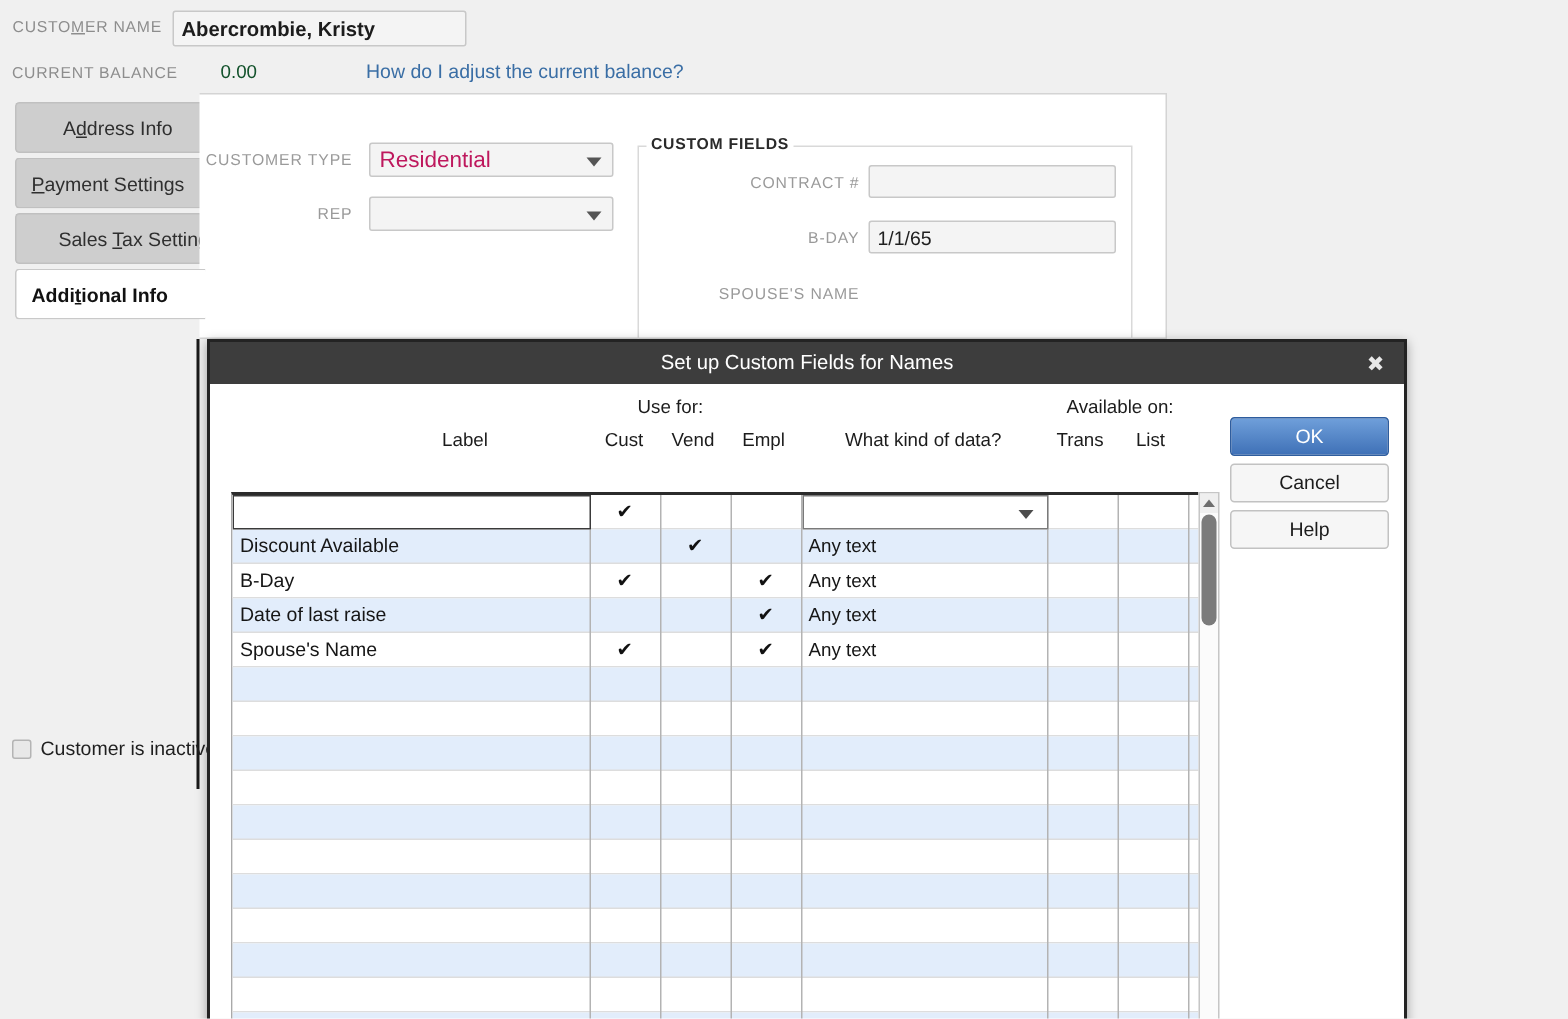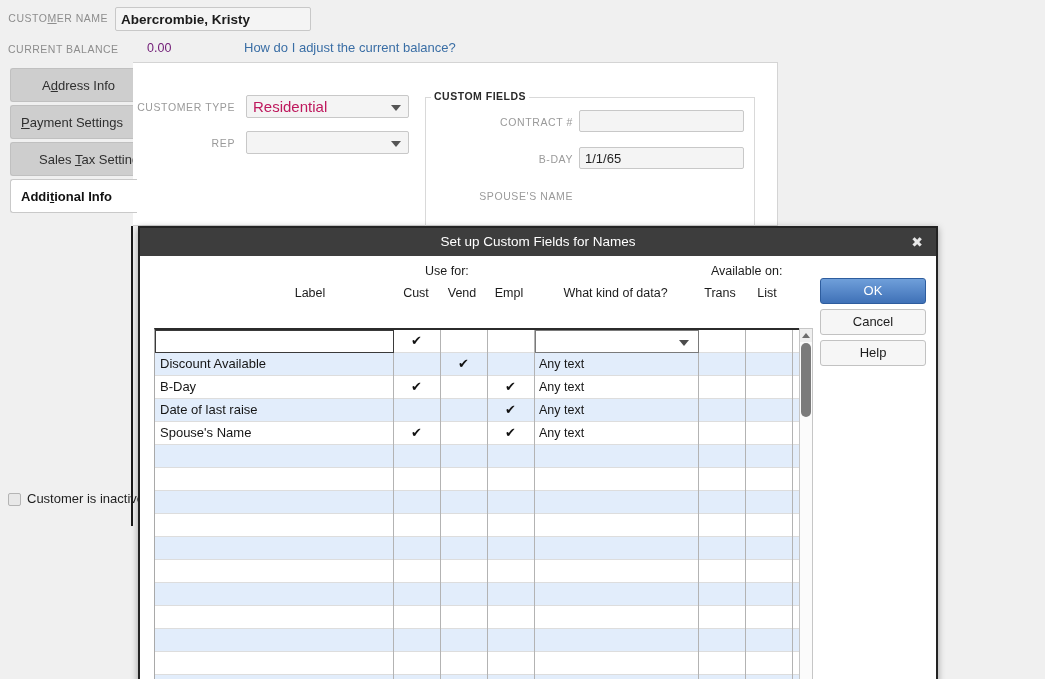--- a/index.html
+++ b/index.html
@@ -38,21 +38,21 @@
     font-weight: bold;
     color: #1c1c1c;
     padding: 0 5px;
     outline: none;
   }
 
   #current-balance-value {
     position: absolute;
     left: 147px; top: 41px;
     font-size: 12.5px;
-    color: #701a75;
+    color: #14532d;
   }
 
   #balance-help-link {
     position: absolute;
     left: 244px; top: 40px;
     font-size: 13px;
     color: #3a6ea5;
     text-decoration: none;
     cursor: pointer;
     white-space: nowrap;

